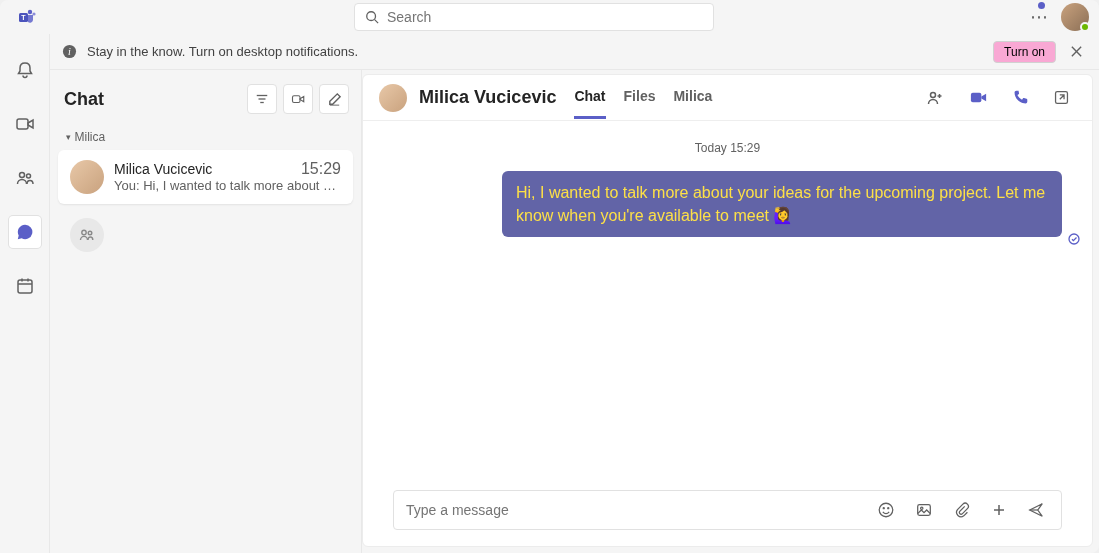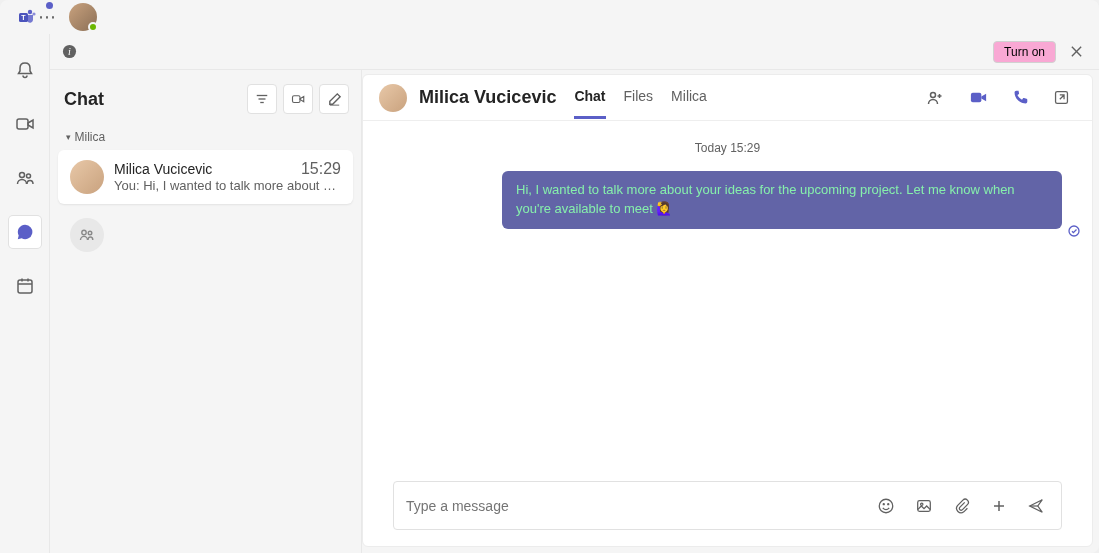--- a/index.html
+++ b/index.html
@@ -40,51 +40,62 @@
   .chat-item-body { flex:1; min-width:0; }
   .chat-item-row1 { display:flex; justify-content:space-between; align-items:baseline; }
   .chat-name { font-size:14px; font-weight:400; color:#242424; white-space:nowrap; overflow:hidden; text-overflow:ellipsis; }
   .chat-time { font-size:16px; color:#616161; }
   .chat-preview { font-size:13px; color:#616161; white-space:nowrap; overflow:hidden; text-overflow:ellipsis; }
   .invite-bar { margin:8px; margin-top:auto; background:#5b5fc7; color:#fff; border-radius:4px; height:34px; display:flex; align-items:center; justify-content:center; gap:8px; font-size:13px; cursor:pointer; }
   .chat-pane { flex:1; display:flex; flex-direction:column; background:#fff; margin:4px 6px 6px 0; border-radius:6px; border:1px solid #ececec; min-width:0; }
   .chat-header { height:46px; border-bottom:1px solid #eee; display:flex; align-items:center; padding:0 16px; gap:12px; }
   .chat-title { font-size:18px; font-weight:700; }
   .tabs { display:flex; gap:18px; margin-left:6px; }
-  .tab { font-size:14px; color:#616161; padding:12px 0; cursor:pointer; border-bottom:3px solid transparent; }
+  .tab { font-size:14px; color:#616161; padding:12px 0; cursor:pointer; border-bottom:3px solid transparent;font-weight:bold; }
   .tab.active { color:#242424; border-bottom-color:#5b5fc7; font-weight:600; }
   .chat-header .grow { flex:1; }
   .hdr-action { color:#5b5fc7; padding:6px; cursor:pointer; display:flex; align-items:center; }
   .hdr-action.gray{color:#616161;}
   .messages { flex:1; padding:20px 30px; overflow:auto; display:flex; flex-direction:column; }
   .time-divider { text-align:center; font-size:12px; color:#616161; margin-bottom:16px; }
   .msg-row { display:flex; justify-content:flex-end; position:relative; }
-  .bubble { max-width:560px; background:#6264a7; color:#86efac; padding:10px 14px; border-radius:6px; font-size:13px; line-height:1.45; }
+  .bubble { max-width:560px; background:#6264a7; color:#fde047; padding:10px 14px; border-radius:6px; font-size:16px; line-height:1.45; }
   .read-mark { position:absolute; right:-18px; bottom:-8px; color:#5b5fc7; font-size:11px; }
   .composer-wrap { padding:10px 30px 16px 30px; }
-  .composer { border:1px solid #e1e1e1; border-radius:4px; height:49px; display:flex; align-items:center; padding:0 12px; gap:12px; }
+  .composer { border:1px solid #e1e1e1; border-radius:4px; height:40px; display:flex; align-items:center; padding:0 12px; gap:12px; }
   .composer input { flex:1; border:none; outline:none; font-size:14px; }
   .comp-icon { color:#616161; cursor:pointer; padding:4px; display:flex; }
   .send-icon { color:#616161; cursor:pointer; padding:4px; }
   svg { display:block; }
 </style>
 </head>
 <body>
 
 <div class="app">
   <div class="titlebar">
     <div class="logo">
       <svg width="20" height="20" viewBox="0 0 20 20">
           <circle cx="13" cy="5" r="2.2" fill="#5b5fc7"></circle>
           <circle cx="17" cy="7" r="1.6" fill="#8b8cd9"></circle>
           <rect x="2" y="6" width="9" height="9" rx="1.5" fill="#4b53bc"></rect>
           <text x="6.4" y="13" text-anchor="middle" fill="#fff" font-size="7" font-weight="700" font-family="sans-serif">T</text>
           <path d="M11 8 h5 v5 a3 3 0 0 1 -5 2 z" fill="#7579d1"></path>
         </svg>
     </div>
+    <div class="search-wrap">
+      <div class="search">
+        <span>
+          <svg width="14" height="14" viewBox="0 0 16 16" fill="none" stroke="#616161" stroke-width="1.5">
+              <circle cx="7" cy="7" r="5"></circle>
+              <line x1="11" y1="11" x2="15" y2="15"></line>
+            </svg>
+        </span>
+        <input placeholder="Search" style="">
+      </div>
+    </div>
     <div class="title-right">
       <div class="dots-wrap">
         <span class="dots">⋯</span>
         <span class="status-dot-blue"></span>
       </div>
       <div class="avatar-me">
         <span class="presence-dot"></span>
       </div>
     </div>
   </div>
@@ -127,20 +138,21 @@
     </div>
 
     <div class="content">
       <div class="notif-bar">
         <span>
           <svg width="15" height="15" viewBox="0 0 16 16">
               <circle cx="8" cy="8" r="7" fill="#616161"></circle>
               <text x="8" y="12" text-anchor="middle" fill="#fff" font-size="11" font-family="serif" font-style="italic">i</text>
             </svg>
         </span>
+        <span>Stay in the know. Turn on desktop notifications.</span>
         <span class="spacer"></span>
         <button class="btn-outline">Turn on</button>
         <span class="close-x">
           <svg width="13" height="13" viewBox="0 0 14 14" stroke="#616161" stroke-width="1.5">
               <line x1="2" y1="2" x2="12" y2="12"></line>
               <line x1="12" y1="2" x2="2" y2="12"></line>
             </svg>
         </span>
       </div>
 

